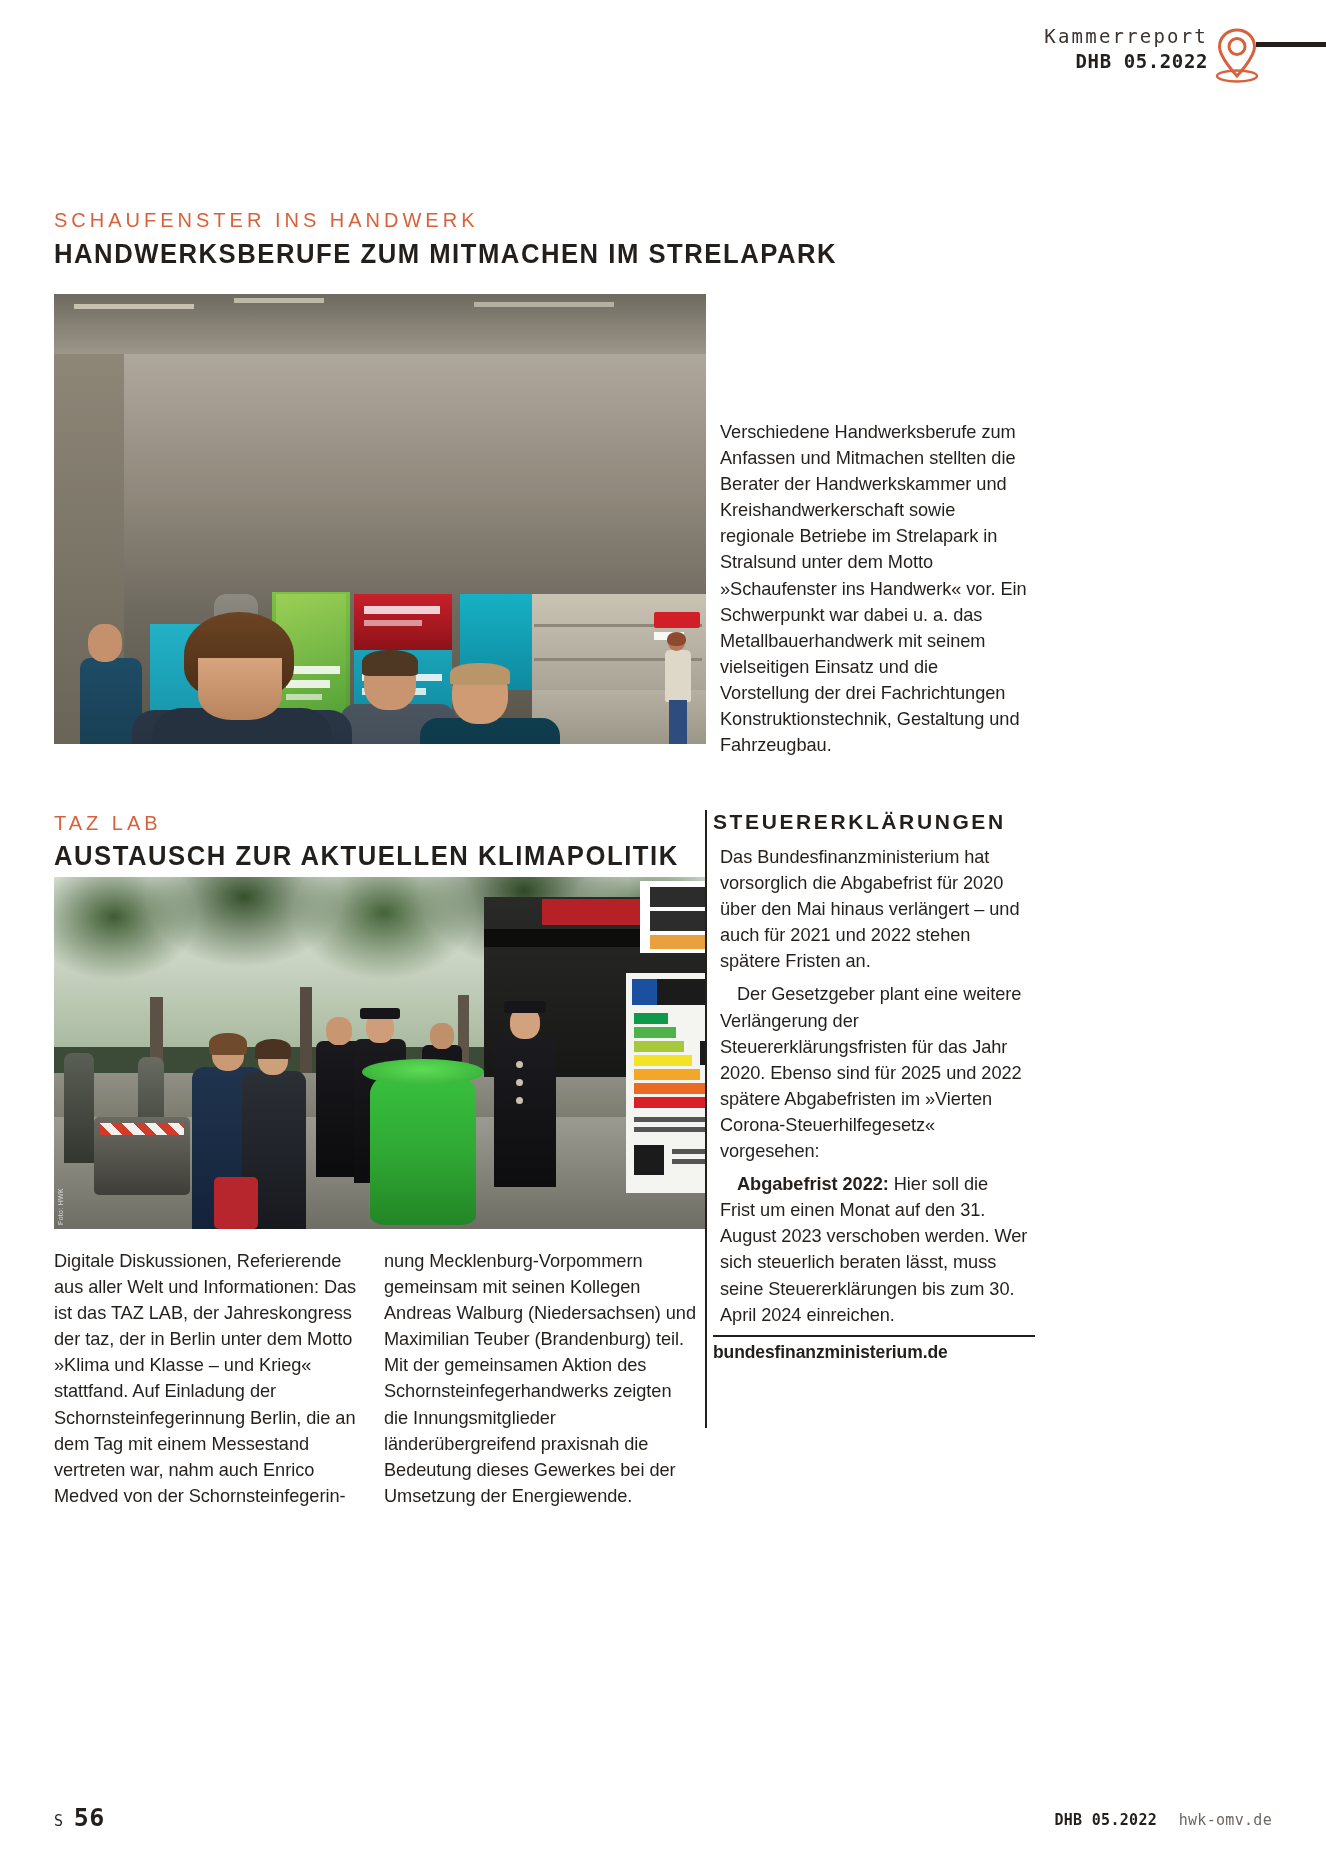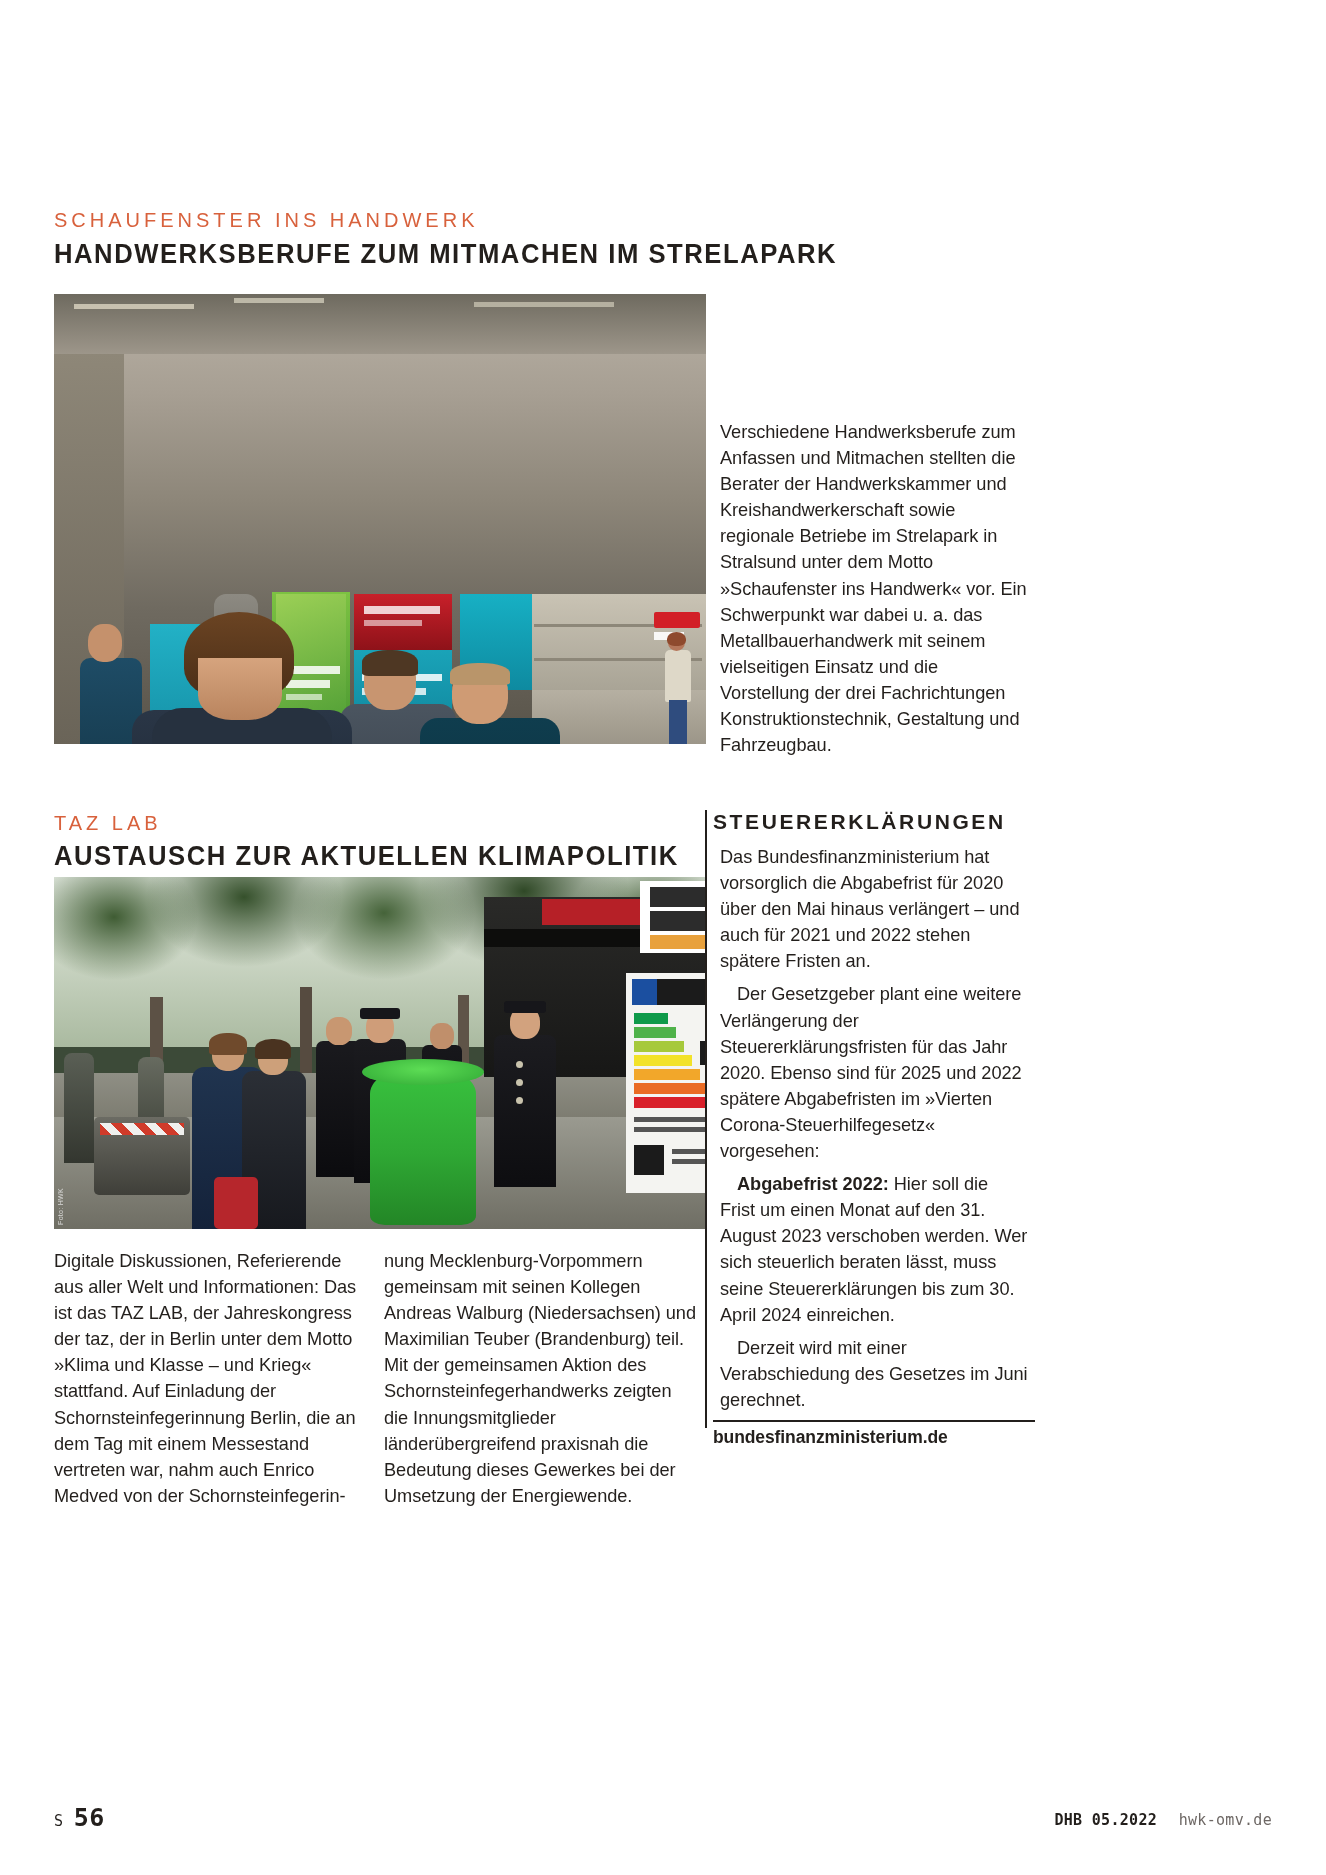--- a/index.html
+++ b/index.html
@@ -389,20 +389,32 @@
   .p2-far1 { left:10px; top:176px; width:30px; height:110px;
     background: linear-gradient(180deg,#5a5f55,#33362f); border-radius:8px 8px 0 0; }
   .p2-far2 { left:84px; top:180px; width:26px; height:100px;
     background: linear-gradient(180deg,#676b60,#3a3d35); border-radius:8px 8px 0 0; }
 </style>
 </head>
 <body>
 
 <div class="page">
 
+  <div class="header">
+    <div class="header-text">
+      <div class="header-kammerreport">Kammerreport</div>
+      <div class="header-dhb">DHB 05.2022</div>
+    </div>
+    <svg class="pin-icon" viewBox="0 0 46 58">
+      <ellipse cx="23" cy="50" rx="20" ry="5.5" fill="none" stroke="#d8613c" stroke-width="2.4"></ellipse>
+      <path d="M23 4 C13 4 5.5 11.5 5.5 21 C5.5 31.5 23 50 23 50 C23 50 40.5 31.5 40.5 21 C40.5 11.5 33 4 23 4 Z" fill="none" stroke="#d8613c" stroke-width="3"></path>
+      <circle cx="23" cy="20.5" r="8" fill="none" stroke="#d8613c" stroke-width="3"></circle>
+    </svg>
+    <div class="header-rule"></div>
+  </div>
 
   <div class="kicker sec1-kicker">SCHAUFENSTER INS HANDWERK</div>
   <div class="headline sec1-headline">HANDWERKSBERUFE ZUM MITMACHEN IM STRELAPARK</div>
 
   <div class="photo1">
     <div class="p1 p1-bg-hall"></div>
     <div class="p1 p1-ceiling"></div>
     <div class="p1 p1-ceil-l1"></div>
     <div class="p1 p1-ceil-l2"></div>
     <div class="p1 p1-ceil-l3"></div>
@@ -543,21 +555,20 @@
     <div class="caption-col bodytext">nung Mecklenburg-Vorpommern gemeinsam mit seinen Kollegen Andreas Walburg (Niedersachsen) und Maximilian Teuber (Brandenburg) teil. Mit der gemeinsamen Aktion des Schornsteinfegerhandwerks zeigten die Innungsmitglieder länderübergreifend praxisnah die Bedeutung dieses Gewerkes bei der Umsetzung der Energiewende.</div>
   </div>
 
   <div class="col-rule"></div>
   <div class="col-right-2">
     <div class="subhead">STEUERERKLÄRUNGEN</div>
     <div class="bodytext">
       <p>Das Bundesfinanzministerium hat vorsorglich die Abgabefrist für 2020 über den Mai hinaus verlängert – und auch für 2021 und 2022 stehen spätere Fristen an.</p>
       <p class="indent">Der Gesetzgeber plant eine weitere Verlängerung der Steuererklärungsfristen für das Jahr 2020. Ebenso sind für 2025 und 2022 spätere Abgabefristen im »Vierten Corona-Steuerhilfegesetz« vorgesehen:</p>
       <p class="indent"><span class="bold-lead">Abgabefrist 2022:</span><span> Hier soll die Frist um einen Monat auf den 31. August 2023 verschoben werden. Wer sich steuerlich beraten lässt, muss seine Steuererklärungen bis zum 30. April 2024 einreichen.</span></p>
-      <p class="indent">Derzeit wird mit einer Verabschiedung des Gesetzes im Juni gerechnet.</p>
     </div>
     <div class="link-line">bundesfinanzministerium.de</div>
   </div>
 
   <div class="footer-left">
     <span class="footer-s">S</span>
     <span class="footer-num">56</span>
   </div>
   <div class="footer-right">
     <span class="footer-dhb">DHB 05.2022</span>

